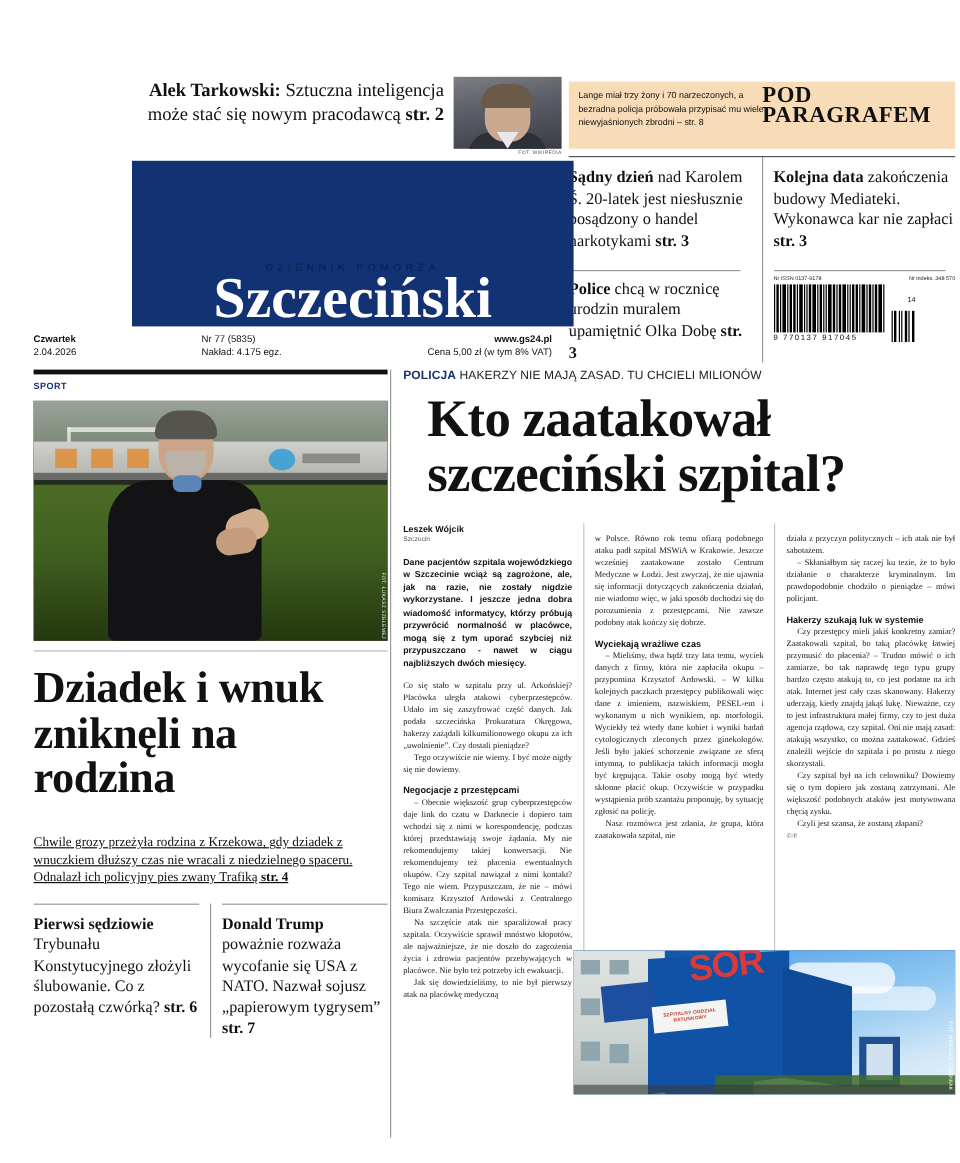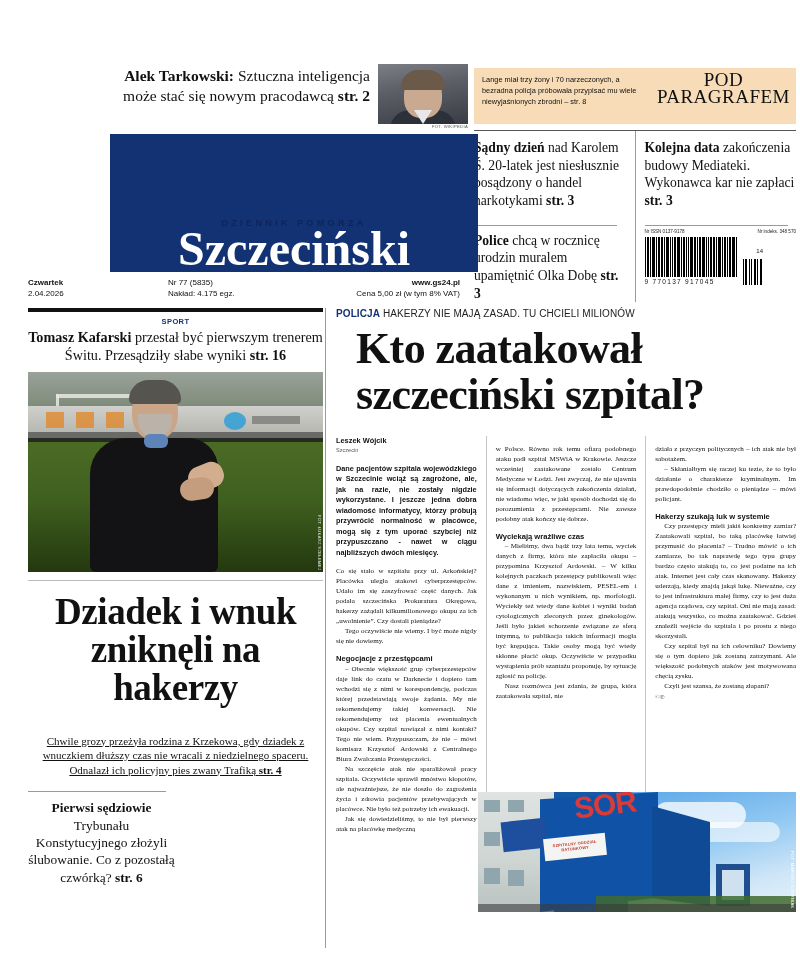--- a/index.html
+++ b/index.html
@@ -25,21 +25,21 @@
   .promo-thumb .hair{position:absolute;left:23px;top:6px;width:44px;height:20px;border-radius:22px 22px 4px 4px;background:#6b594a;}
   .promo-thumb .body{position:absolute;left:12px;top:46px;width:66px;height:20px;background:#2c3038;border-radius:26px 26px 0 0;}
   .promo-thumb .shirt{position:absolute;left:36px;top:46px;width:18px;height:14px;background:#e8e8ea;
     clip-path:polygon(50% 100%,0 0,100% 0);}
   .promo-credit{position:absolute;left:378px;top:124px;width:90px;text-align:right;
     font-size:4.2px;letter-spacing:.3px;color:#555;font-family:"Liberation Sans",sans-serif;}
 
   .promo-box{position:absolute;left:474px;top:68px;width:322px;height:56px;background:#f8dcb8;}
   .promo-box-txt{position:absolute;left:8px;top:6px;width:160px;font-family:"Liberation Sans",sans-serif;
     font-size:7.4px;line-height:1.5;color:#111;}
-  .pod{position:absolute;right:6px;top:3px;text-align:center;line-height:0.92;}
+  .pod{position:absolute;right:20px;top:3px;text-align:left;line-height:0.92;font-weight:bold;}
   .pod .l1{font-size:19px;letter-spacing:.5px;}
   .pod .l2{font-size:19px;letter-spacing:.5px;}
 
   
   .rail{position:absolute;left:474px;top:130px;width:322px;}
   .rail-hr{height:1px;background:#555;width:322px;}
   .rail-row{display:flex;}
   .rail-col{width:152px;padding:8px 0 6px 0;font-size:13.6px;line-height:1.3;}
   .rail-col.a{padding-right:9px;}
   .rail-col.b{padding-left:9px;border-left:1px solid #9a9a9a;}
@@ -71,21 +71,21 @@
   
   .datebar{position:absolute;left:0;top:278px;width:800px;height:26px;
     font-family:"Liberation Sans",sans-serif;font-size:8px;line-height:1.35;color:#111;}
   .db-a{position:absolute;left:28px;top:0;}
   .db-a b{font-weight:bold;}
   .db-b{position:absolute;left:168px;top:0;}
   .db-c{position:absolute;left:330px;top:0;width:130px;text-align:right;}
   .db-c b{font-weight:bold;}
 
   
-  .left-col{position:absolute;left:28px;top:308px;width:295px;text-align:center;}
+  .left-col{position:absolute;left:28px;top:308px;width:295px;}
   .thick-rule{height:4px;background:#111;width:295px;}
   .kicker{font-family:"Liberation Sans",sans-serif;font-weight:bold;font-size:7.5px;
     color:#123274;letter-spacing:.4px;margin-top:5px;}
   .sport-lead{font-size:14.2px;line-height:1.28;margin-top:2px;}
   .sport-lead b{font-weight:bold;}
 
   .sport-photo{margin-top:8px;width:295px;height:200px;position:relative;overflow:hidden;background:#1c2a12;}
   .sp-sky{position:absolute;left:0;top:0;width:295px;height:66px;
     background:linear-gradient(180deg,#9aa29a 0%,#7d8a78 55%,#4e5c42 100%);}
   .sp-board{position:absolute;left:0;top:34px;width:295px;height:32px;
@@ -297,23 +297,20 @@
     </div>
     <div class="db-c">
       <b>www.gs24.pl</b><br>
       <span>Cena 5,00 zł (w tym 8% VAT)</span>
     </div>
   </div>
 
   <div class="left-col">
     <div class="thick-rule"></div>
     <div class="kicker">SPORT</div>
-    <div class="sport-lead">
-      <b>Tomasz Kafarski</b><span> przestał być pierwszym trenerem Świtu. Przesądziły słabe wyniki </span><b>str. 16</b>
-    </div>
 
     <div class="sport-photo">
       <div class="sp-sky"></div>
       <div class="sp-goal"></div>
       <div class="sp-goalp"></div>
       <div class="sp-board"></div>
       <div class="sp-ad1"></div>
       <div class="sp-ad2"></div>
       <div class="sp-ad3"></div>
       <div class="sp-ad4"></div>
@@ -326,29 +323,33 @@
       <div class="sp-beard"></div>
       <div class="sp-collar"></div>
       <div class="sp-arm"></div>
       <div class="sp-hand1"></div>
       <div class="sp-hand2"></div>
       <div class="sp-credit">FOT. ŁUKASZ SZEŁEMEJ</div>
     </div>
 
     <div class="thin-rule"></div>
 
-    <div class="lead-head">Dziadek i wnuk zniknęli na hakerzy</div>
+    <div class="lead-head">Dziadek i wnuk zniknęli na rodzina</div>
     <div class="lead-body">
       <span>Chwile grozy przeżyła rodzina z Krzekowa, gdy dziadek z wnuczkiem dłuższy czas nie wracali z niedzielnego spaceru. Odnalazł ich policyjny pies zwany Trafiką </span><b>str. 4</b>
     </div>
 
     <div class="bottom-two">
       <div class="bt-col left">
         <div class="bt-rule"></div>
         <b>Pierwsi sędziowie</b><span> Trybunału Konstytucyjnego złożyli ślubowanie. Co z pozostałą czwórką? </span><b>str. 6</b>
+      </div>
+      <div class="bt-col right">
+        <div class="bt-rule"></div>
+        <b>Donald Trump</b><span> poważnie rozważa wycofanie się USA z NATO. Nazwał sojusz „papierowym tygrysem” </span><b>str. 7</b>
       </div>
     </div>
   </div>
 
   <div class="vdiv"></div>
 
   <div class="main">
     <div class="main-kicker">
       <b>POLICJA</b><span> HAKERZY NIE MAJĄ ZASAD. TU CHCIELI MILIONÓW</span>
     </div>

